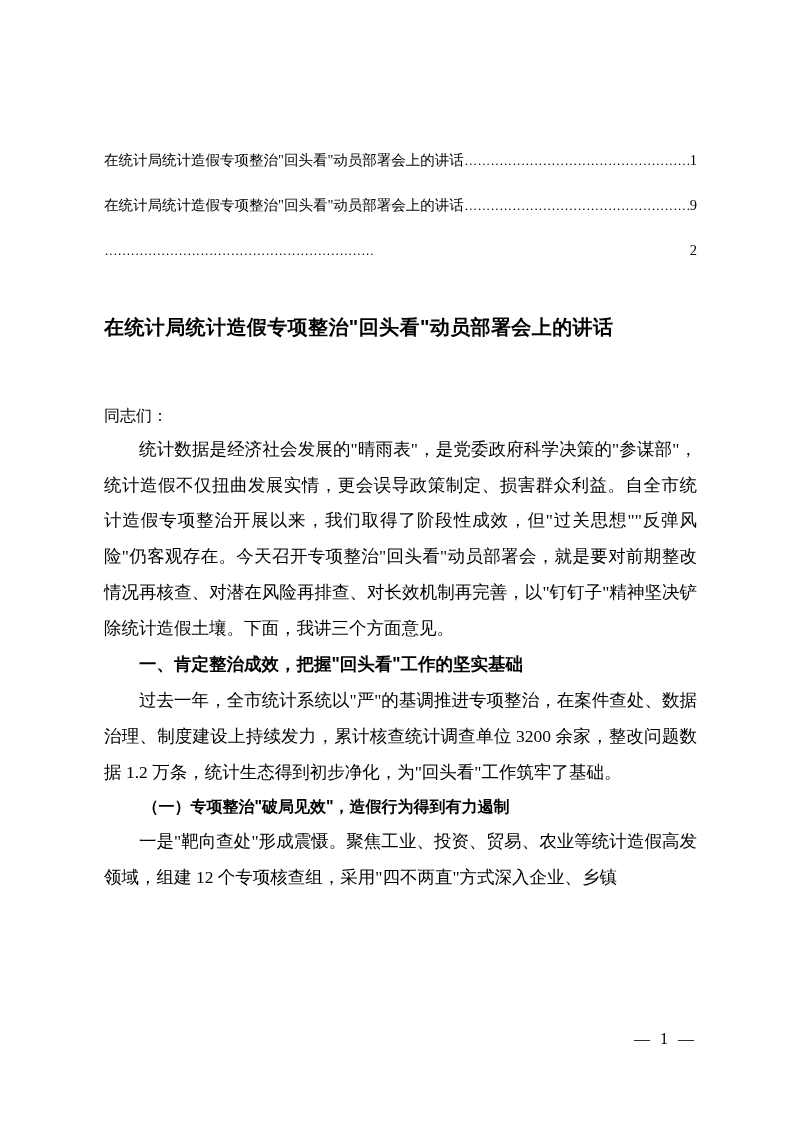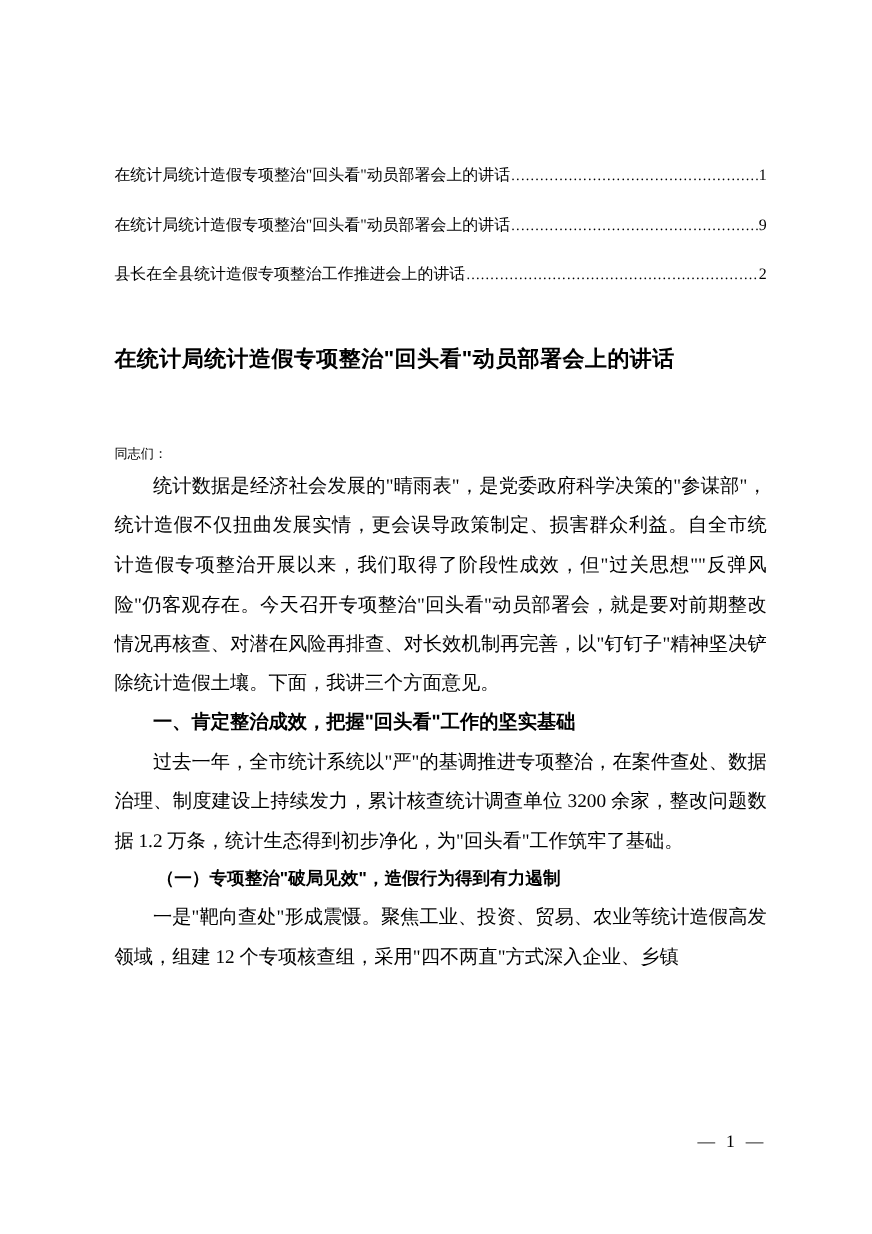--- a/index.html
+++ b/index.html
@@ -58,21 +58,21 @@
   h1.doc-title {
     font-family: "Liberation Sans", sans-serif;
     font-size: 20px;
     font-weight: bold;
     letter-spacing: 0.4px;
     margin: 52px 0 0 0;
     line-height: 1.4;
   }
 
   .salutation {
-    font-size: 12px;
+    font-size: 16px;
     margin: 60px 0 0 0;
     line-height: 1.9;
   }
 
   p.body-p {
     font-size: 17.5px;
     line-height: 2.05;
     margin: 0;
     text-align: justify;
     text-justify: inter-ideograph;
@@ -118,21 +118,20 @@
       <span class="toc-title">在统计局统计造假专项整治"回头看"动员部署会上的讲话</span>
       <span class="toc-dots">...........................................................</span>
       <span class="toc-page">1</span>
     </div>
     <div class="toc-entry">
       <span class="toc-title">在统计局统计造假专项整治"回头看"动员部署会上的讲话</span>
       <span class="toc-dots">........................................................</span>
       <span class="toc-page">9</span>
     </div>
     <div class="toc-entry">
-      <span class="toc-title">县长在全县统计造假专项整治工作推进会上的讲话</span>
       <span class="toc-dots">..............................................................</span>
       <span class="toc-page">2</span>
     </div>
   </div>
 
   <h1 class="doc-title">在统计局统计造假专项整治"回头看"动员部署会上的讲话</h1>
 
   <p class="salutation">同志们：</p>
 
   <p class="body-p">统计数据是经济社会发展的"晴雨表"，是党委政府科学决策的"参谋部"，统计造假不仅扭曲发展实情，更会误导政策制定、损害群众利益。自全市统计造假专项整治开展以来，我们取得了阶段性成效，但"过关思想""反弹风险"仍客观存在。今天召开专项整治"回头看"动员部署会，就是要对前期整改情况再核查、对潜在风险再排查、对长效机制再完善，以"钉钉子"精神坚决铲除统计造假土壤。下面，我讲三个方面意见。</p>

